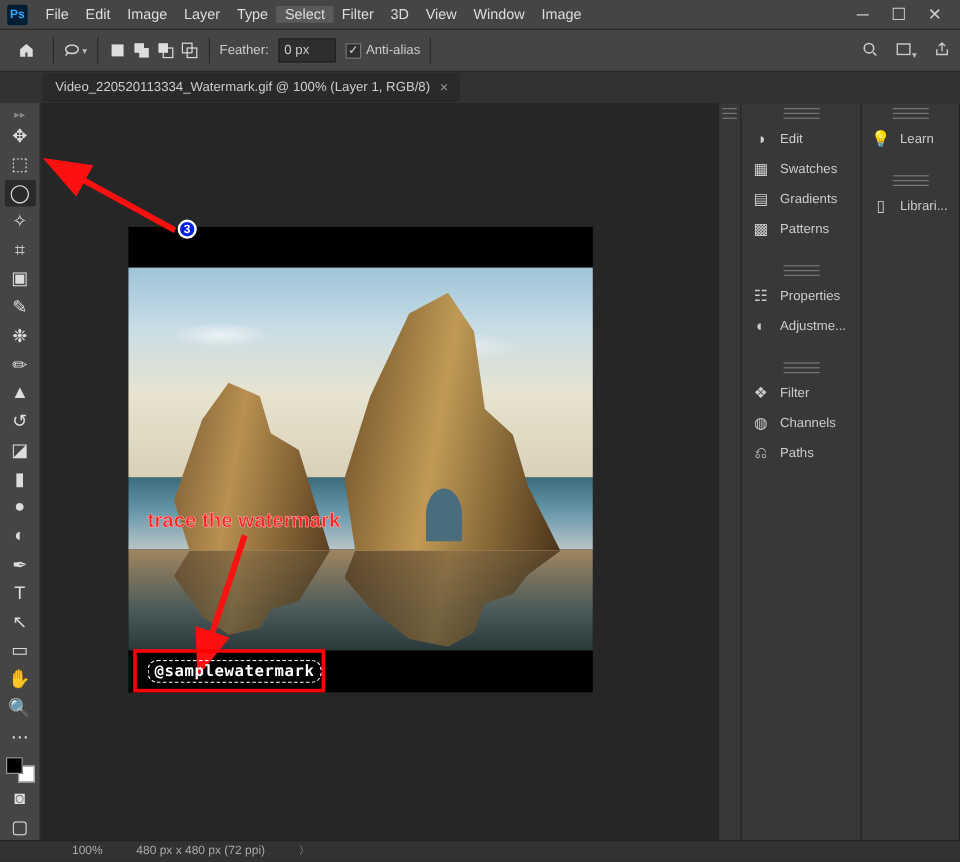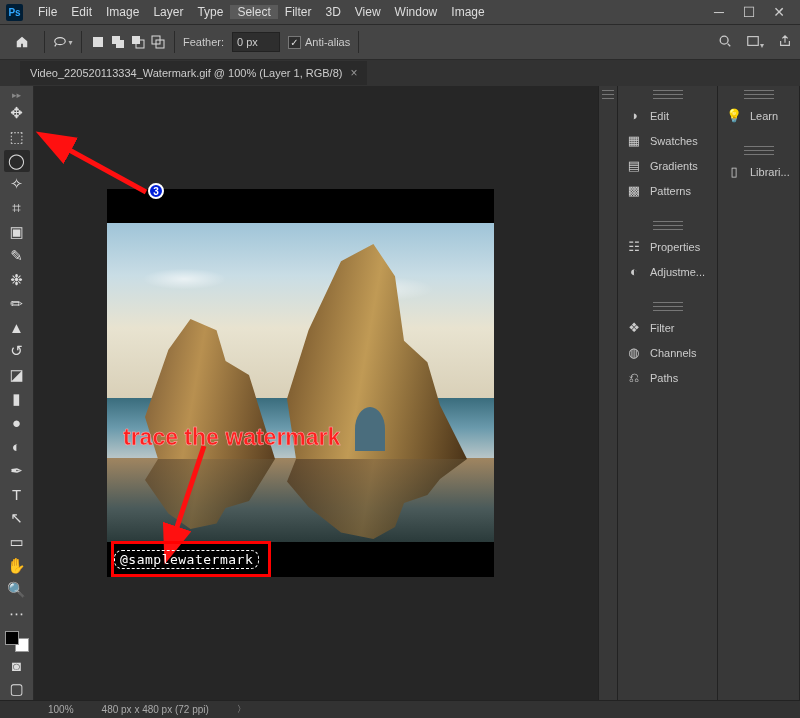--- a/index.html
+++ b/index.html
@@ -20,21 +20,21 @@
 .optbar .sel-icon { width: 20px; height: 20px; display: flex; align-items: center; justify-content: center; }
 .optbar .small-icons { display: flex; gap: 4px; }
 .optbar .small-icons span { width: 16px; height: 16px; display: flex; align-items: center; justify-content: center; }
 .optbar .feather-input { width: 48px; height: 20px; background: #2e2e2e; border: 1px solid #222; color: #ccc; font-size: 11px; padding: 0 4px; }
 .optbar .checkbox { display: flex; align-items: center; gap: 4px; }
 .optbar .checkbox .cb { width: 13px; height: 13px; background: #2e2e2e; border: 1px solid #777; display: flex; align-items: center; justify-content: center; font-size: 10px; color: #ddd; }
 .optbar .mask-btn { height: 22px; background: #3a3a3a; border: 1px solid #222; padding: 0 10px; font-size: 11px; color: #ddd; display: flex; align-items: center; }
 .optbar .right-icons { margin-left: auto; display: flex; gap: 14px; align-items: center; }
 
 
-.doctab-row { height: 26px; background: #323232; display: flex; align-items: center; padding-left: 20px; font-size: 11px; }
+.doctab-row { height: 26px; background: #323232; display: flex; align-items: center; padding-left: 36px; font-size: 11px; }
 .doctab { background: #2a2a2a; height: 24px; display: flex; align-items: center; padding: 0 10px; gap: 8px; color: #ccc; }
 .doctab .close-x { color: #999; font-size: 12px; }
 
 
 .main-row { display: flex; height: 614px; }
 
 
 .toolbar { width: 34px; background: #454545; border-right: 1px solid #2a2a2a; display: flex; flex-direction: column; align-items: center; padding-top: 4px; gap: 2px; }
 .toolbar .tool { width: 26px; height: 24px; display: flex; align-items: center; justify-content: center; font-size: 15px; color: #ddd; border-radius: 2px; }
 .toolbar .tool.active { background: #2a2a2a; }
@@ -65,43 +65,43 @@
   clip-path: polygon(10% 0%, 0% 30%, 18% 78%, 35% 100%, 55% 92%, 62% 70%, 80% 60%, 100% 0%); }
 .canvas-img .refl-right { position: absolute; top: 270px; left: 180px; width: 180px; height: 80px;
   background: linear-gradient(100deg, #4a3218 0%, #8a6a38 45%, #2a1c08 100%); opacity: 0.7;
   clip-path: polygon(5% 0%, 0% 28%, 12% 60%, 30% 92%, 48% 100%, 60% 85%, 65% 55%, 78% 45%, 85% 25%, 100% 0%); }
 .canvas-img .clouds { position: absolute; top: 70px; left: 0; width: 100%; height: 50px;
   background: radial-gradient(ellipse 60px 15px at 20% 40%, rgba(255,255,255,0.6), transparent 70%),
               radial-gradient(ellipse 80px 18px at 70% 60%, rgba(255,255,255,0.5), transparent 70%); }
 
 
 .step-badge { position: absolute; width: 16px; height: 16px; border-radius: 50%; background: #0020d8; border: 2px solid #fff; color: #fff; font-size: 10px; font-weight: bold; display: flex; align-items: center; justify-content: center; left: 114px; top: 97px; }
-.anno-text { position: absolute; left: 89px; top: 338px; font-size: 23px; font-weight: bold; color: #ff2020; -webkit-text-stroke: 0.5px #ffb0b0; }
-.sel-box { position: absolute; left: 77px; top: 455px; width: 160px; height: 36px; border: 3px solid #ff0000; display: flex; align-items: center; justify-content: flex-start; }
+.anno-text { position: absolute; left: 89px; top: 338px; font-size: 17px; font-weight: bold; color: #ff2020; -webkit-text-stroke: 0.5px #ffb0b0; }
+.sel-box { position: absolute; left: 77px; top: 455px; width: 160px; height: 36px; border: 3px solid #ff0000; display: flex; align-items: center; justify-content: flex-end; font-weight: bold; }
 .sel-box .dashed { border: 1.5px dashed #fff; padding: 1px 5px; font-size: 13px; color: #fff; font-family: Consolas, monospace; letter-spacing: 0.5px; border-radius: 8px; }
 
 
 .arrow-svg { position: absolute; left: 0; top: 0; pointer-events: none; }
 
 
 .dock-strip { width: 20px; background: #383838; border-left: 1px solid #222; border-right: 1px solid #222; }
 .dock-strip .handle { height: 9px; margin: 4px 3px; display: flex; flex-direction: column; justify-content: space-between; }
 .dock-strip .handle span { height: 1px; background: #777; }
 
 .panel-col { background: #383838; display: flex; flex-direction: column; border-right: 1px solid #222; }
 .panel-col .grp-handle { height: 9px; margin: 4px auto; width: 30px; display: flex; flex-direction: column; justify-content: space-between; }
 .panel-col .grp-handle span { height: 1px; background: #777; }
 .panel-col .panel-item { height: 25px; display: flex; align-items: center; padding: 0 8px; gap: 8px; font-size: 11px; color: #ccc; }
 .panel-col .panel-item .pi-icon { width: 16px; height: 16px; display: flex; align-items: center; justify-content: center; font-size: 13px; }
 .panel-col .gap { height: 14px; }
 .panel-col.col-a { width: 100px; }
 .panel-col.col-b { width: 82px; }
 
 
-.statusbar { height: 18px; background: #323232; border-top: 1px solid #222; font-size: 10px; color: #aaa; display: flex; align-items: center; padding-left: 48px; gap: 28px; }
+.statusbar { height: 18px; background: #323232; border-top: 1px solid #222; font-size: 10px; color: #aaa; display: flex; align-items: center; padding-left: 60px; gap: 28px; }
 
 
 .ico { width: 14px; height: 14px; }
 </style>
 </head>
 <body>
 
 <div class="menubar">
   <div class="ps-logo">Ps</div>
   <div class="menu-item">File</div>

